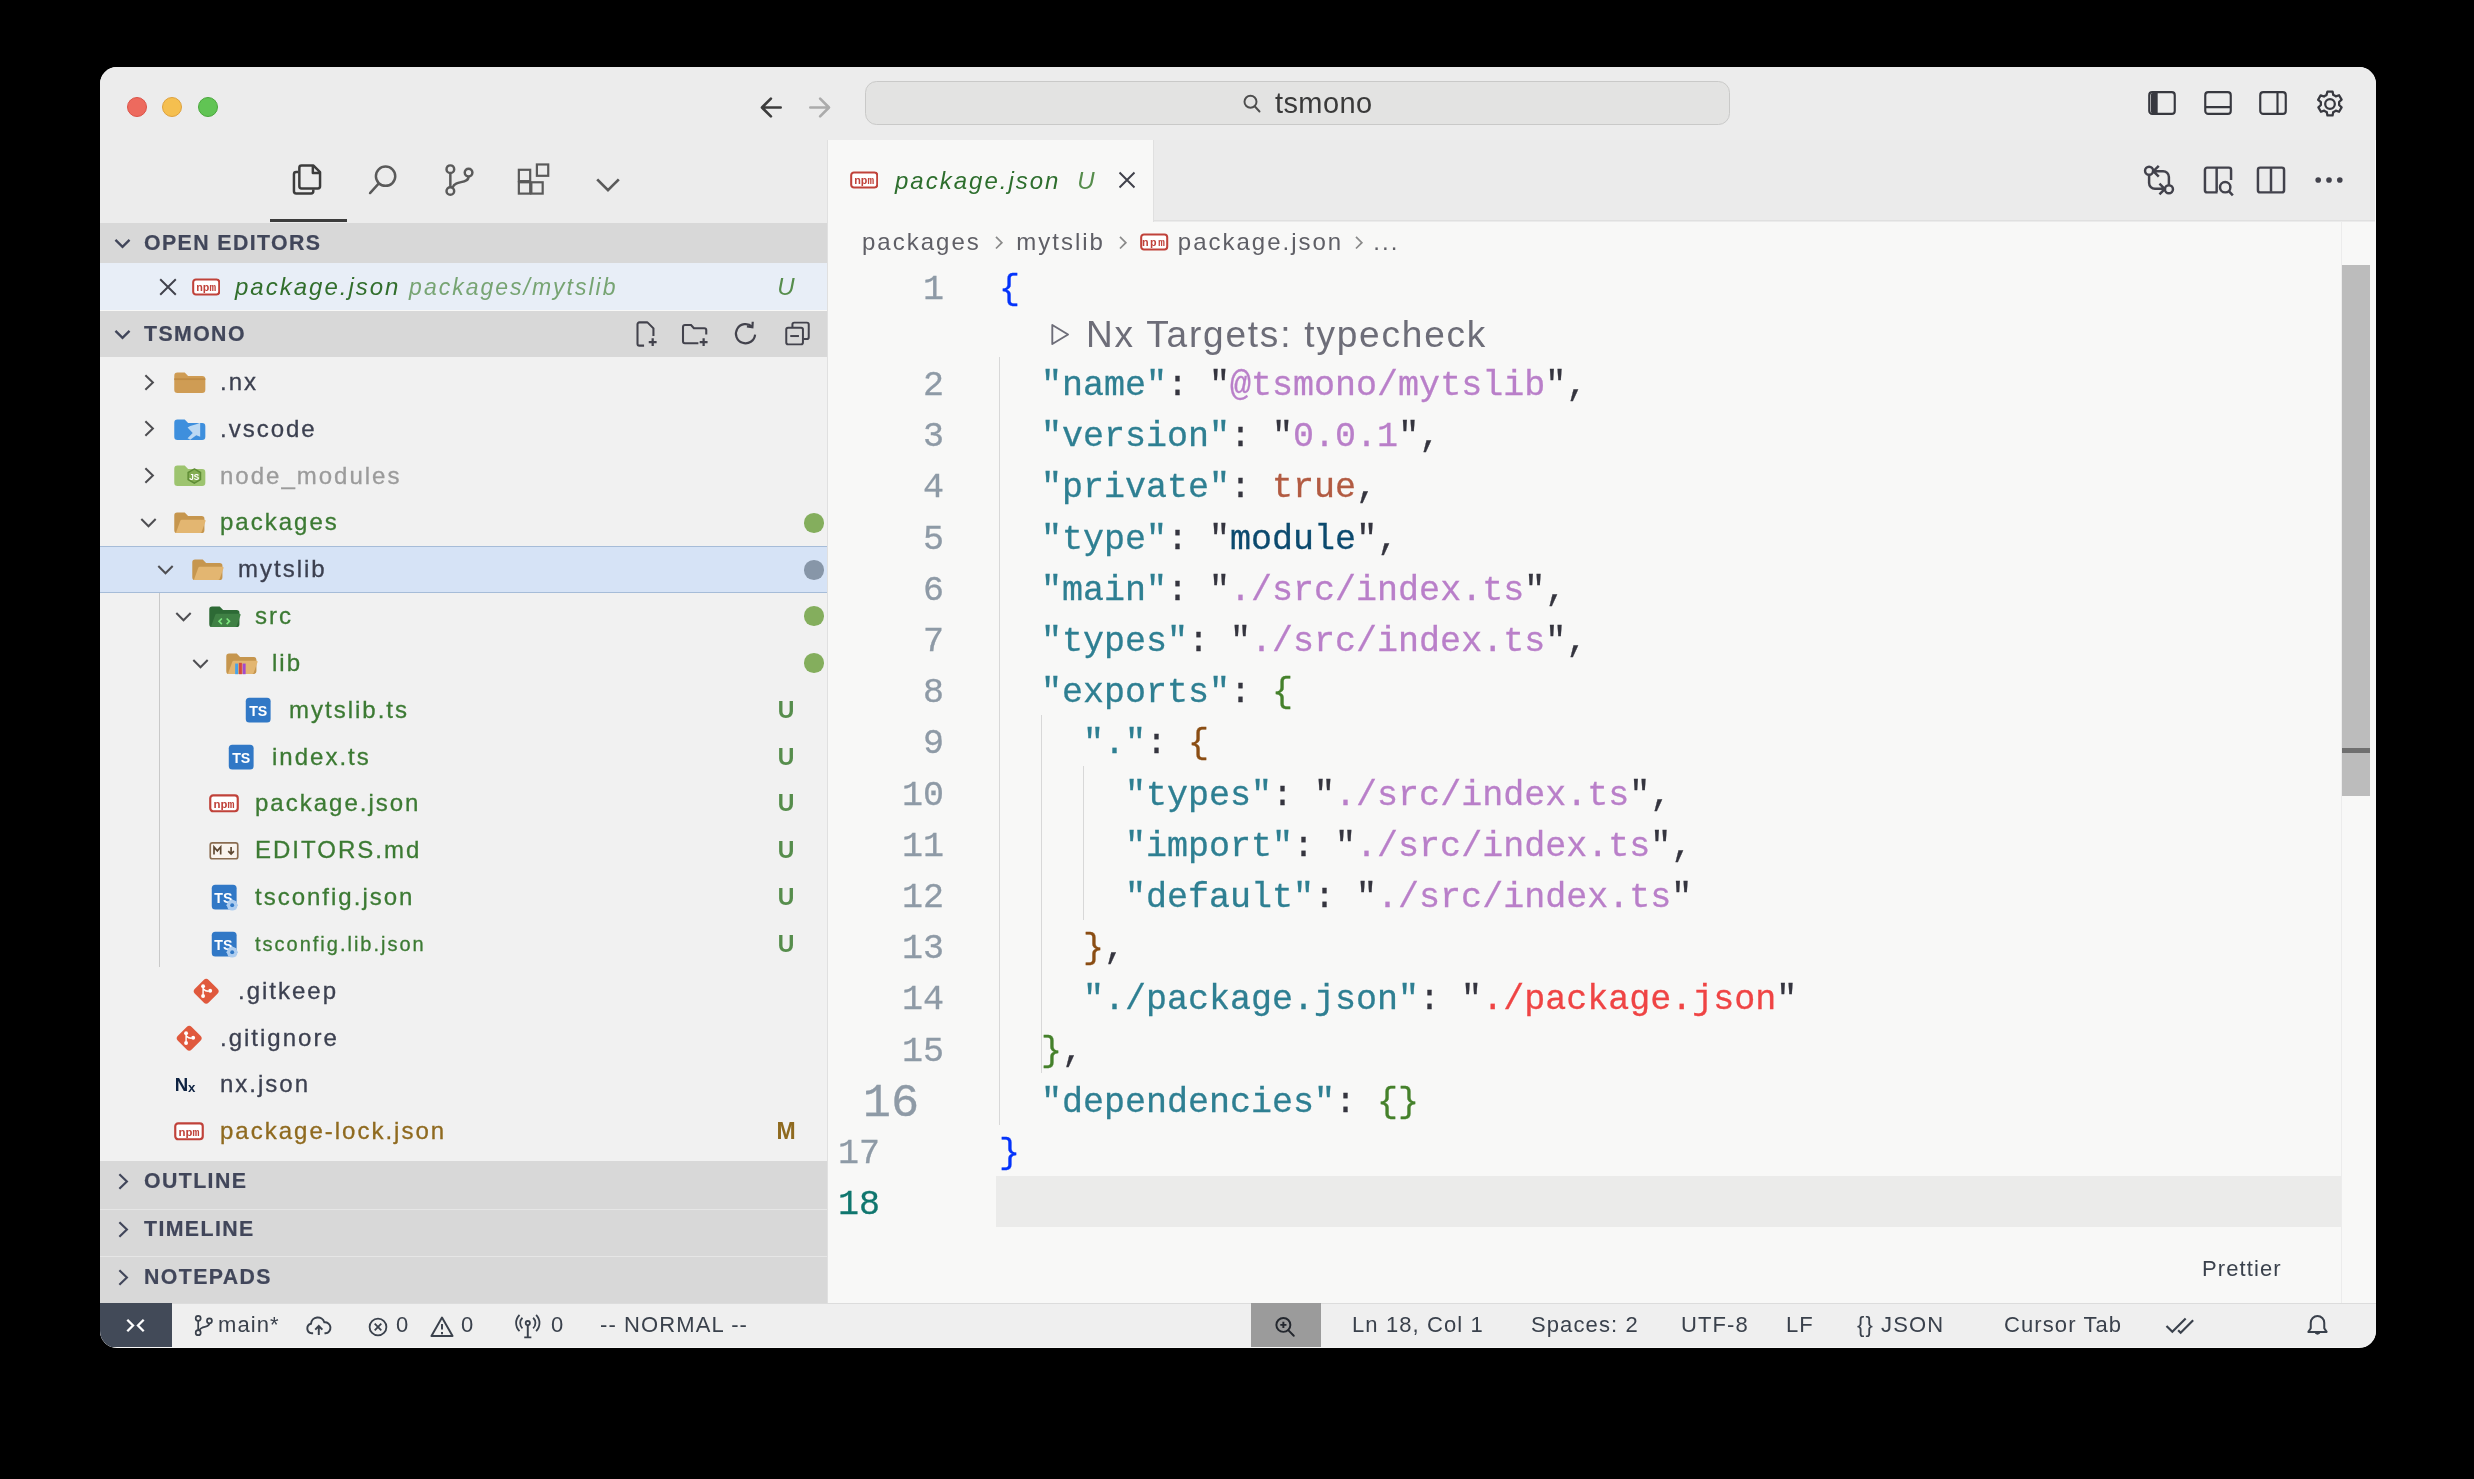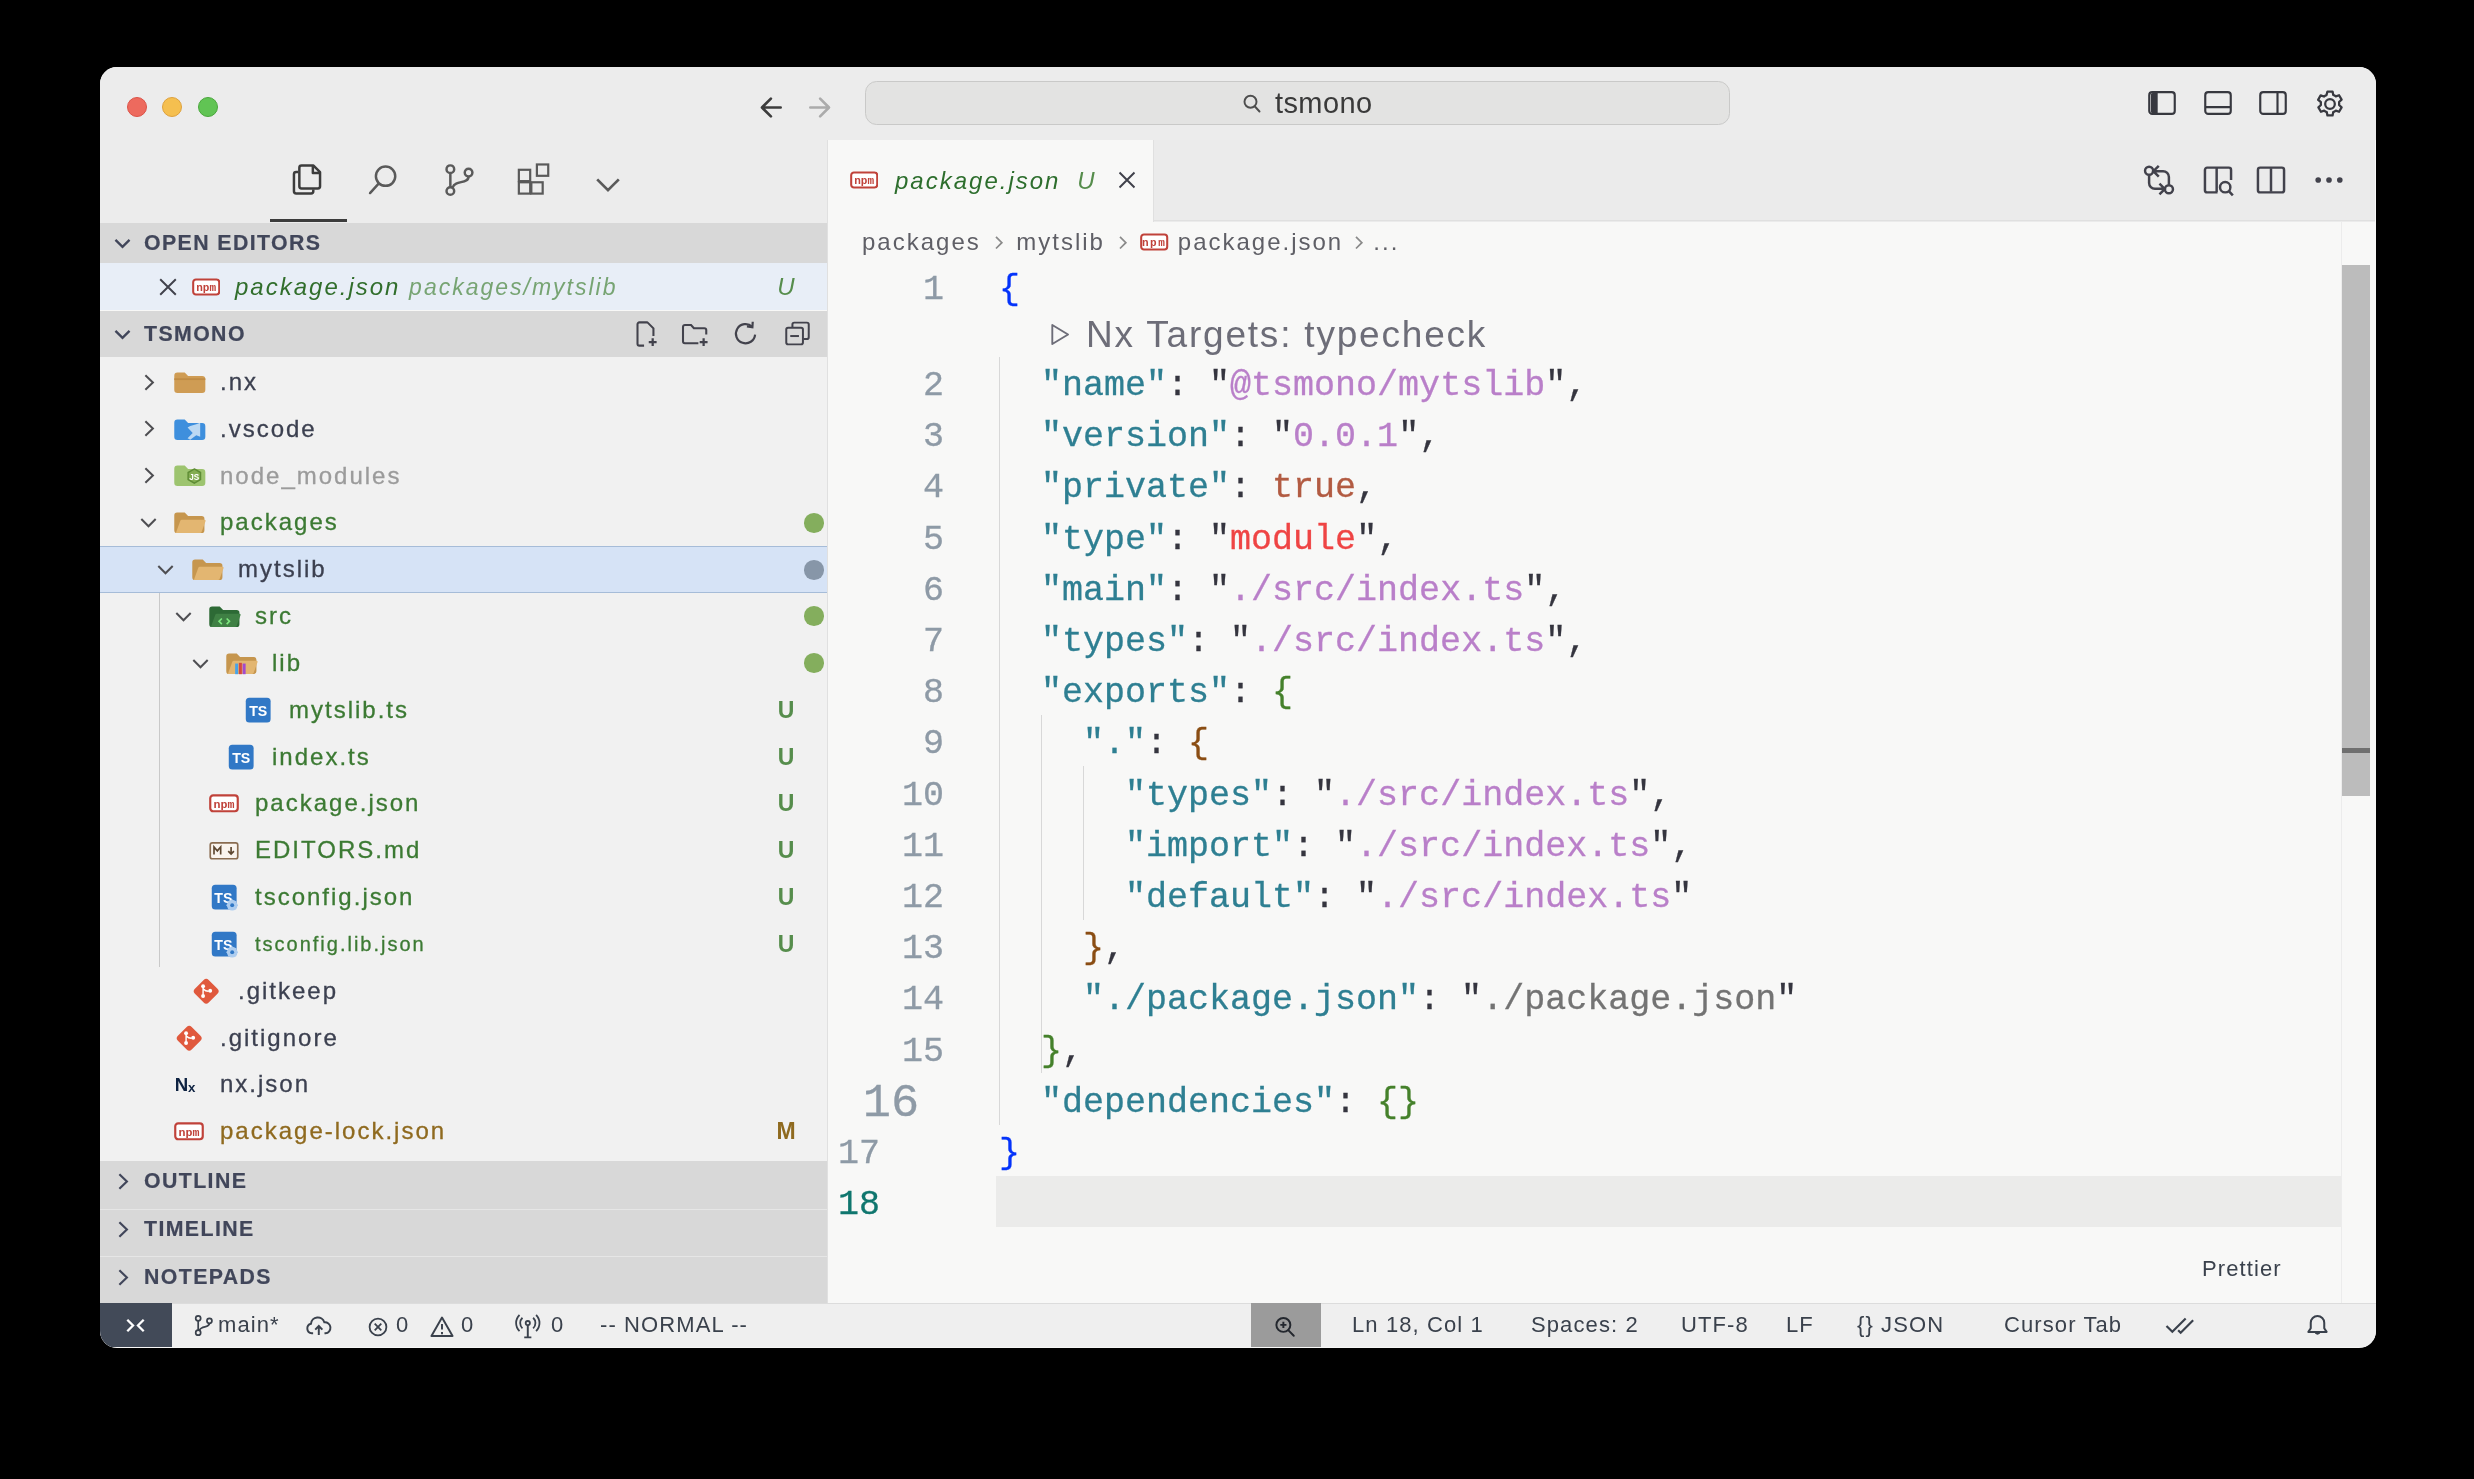--- a/index.html
+++ b/index.html
@@ -336,39 +336,39 @@
 <div class="a" style="left:986px;top:253px;font-size:37px;color:#6d6d78;line-height:30px;letter-spacing:1.8px">Nx Targets: typecheck</div>
 <div class="a mono" style="left:738px;top:198px;width:106px;text-align:right;font-size:35px;line-height:51px;color:#8e9aa6">1</div>
 <div class="a mono" style="left:899px;top:198px;font-size:35px;line-height:51px;white-space:pre"><i style="color:#0433fa">{</i></div>
 <div class="a mono" style="left:738px;top:294px;width:106px;text-align:right;font-size:35px;line-height:51px;color:#8e9aa6">2</div>
 <div class="a mono" style="left:899px;top:294px;font-size:35px;line-height:51px;white-space:pre">  <i style="color:#2e7f92">"name"</i><i style="color:#35353f">:</i> <i style="color:#35353f">"</i><i style="color:#b97fc9">@tsmono/mytslib</i><i style="color:#35353f">"</i><i style="color:#35353f">,</i></div>
 <div class="a mono" style="left:738px;top:345px;width:106px;text-align:right;font-size:35px;line-height:51px;color:#8e9aa6">3</div>
 <div class="a mono" style="left:899px;top:345px;font-size:35px;line-height:51px;white-space:pre">  <i style="color:#2e7f92">"version"</i><i style="color:#35353f">:</i> <i style="color:#35353f">"</i><i style="color:#b97fc9">0.0.1</i><i style="color:#35353f">"</i><i style="color:#35353f">,</i></div>
 <div class="a mono" style="left:738px;top:396px;width:106px;text-align:right;font-size:35px;line-height:51px;color:#8e9aa6">4</div>
 <div class="a mono" style="left:899px;top:396px;font-size:35px;line-height:51px;white-space:pre">  <i style="color:#2e7f92">"private"</i><i style="color:#35353f">:</i> <i style="color:#b25b42">true</i><i style="color:#35353f">,</i></div>
 <div class="a mono" style="left:738px;top:448px;width:106px;text-align:right;font-size:35px;line-height:51px;color:#8e9aa6">5</div>
-<div class="a mono" style="left:899px;top:448px;font-size:35px;line-height:51px;white-space:pre">  <i style="color:#2e7f92">"type"</i><i style="color:#35353f">:</i> <i style="color:#35353f">"</i><i style="color:#ef4444">module</i><i style="color:#35353f">"</i><i style="color:#35353f">,</i></div>
+<div class="a mono" style="left:899px;top:448px;font-size:35px;line-height:51px;white-space:pre">  <i style="color:#2e7f92">"type"</i><i style="color:#35353f">:</i> <i style="color:#35353f">"</i><i style="color:#0c4a6e">module</i><i style="color:#35353f">"</i><i style="color:#35353f">,</i></div>
 <div class="a mono" style="left:738px;top:499px;width:106px;text-align:right;font-size:35px;line-height:51px;color:#8e9aa6">6</div>
 <div class="a mono" style="left:899px;top:499px;font-size:35px;line-height:51px;white-space:pre">  <i style="color:#2e7f92">"main"</i><i style="color:#35353f">:</i> <i style="color:#35353f">"</i><i style="color:#b97fc9">./src/index.ts</i><i style="color:#35353f">"</i><i style="color:#35353f">,</i></div>
 <div class="a mono" style="left:738px;top:550px;width:106px;text-align:right;font-size:35px;line-height:51px;color:#8e9aa6">7</div>
 <div class="a mono" style="left:899px;top:550px;font-size:35px;line-height:51px;white-space:pre">  <i style="color:#2e7f92">"types"</i><i style="color:#35353f">:</i> <i style="color:#35353f">"</i><i style="color:#b97fc9">./src/index.ts</i><i style="color:#35353f">"</i><i style="color:#35353f">,</i></div>
 <div class="a mono" style="left:738px;top:601px;width:106px;text-align:right;font-size:35px;line-height:51px;color:#8e9aa6">8</div>
 <div class="a mono" style="left:899px;top:601px;font-size:35px;line-height:51px;white-space:pre">  <i style="color:#2e7f92">"exports"</i><i style="color:#35353f">:</i> <i style="color:#45812b">{</i></div>
 <div class="a mono" style="left:738px;top:652px;width:106px;text-align:right;font-size:35px;line-height:51px;color:#8e9aa6">9</div>
 <div class="a mono" style="left:899px;top:652px;font-size:35px;line-height:51px;white-space:pre">    <i style="color:#2e7f92">"."</i><i style="color:#35353f">:</i> <i style="color:#8a4d13">{</i></div>
 <div class="a mono" style="left:738px;top:704px;width:106px;text-align:right;font-size:35px;line-height:51px;color:#8e9aa6">10</div>
 <div class="a mono" style="left:899px;top:704px;font-size:35px;line-height:51px;white-space:pre">      <i style="color:#2e7f92">"types"</i><i style="color:#35353f">:</i> <i style="color:#35353f">"</i><i style="color:#b97fc9">./src/index.ts</i><i style="color:#35353f">"</i><i style="color:#35353f">,</i></div>
 <div class="a mono" style="left:738px;top:755px;width:106px;text-align:right;font-size:35px;line-height:51px;color:#8e9aa6">11</div>
 <div class="a mono" style="left:899px;top:755px;font-size:35px;line-height:51px;white-space:pre">      <i style="color:#2e7f92">"import"</i><i style="color:#35353f">:</i> <i style="color:#35353f">"</i><i style="color:#b97fc9">./src/index.ts</i><i style="color:#35353f">"</i><i style="color:#35353f">,</i></div>
 <div class="a mono" style="left:738px;top:806px;width:106px;text-align:right;font-size:35px;line-height:51px;color:#8e9aa6">12</div>
 <div class="a mono" style="left:899px;top:806px;font-size:35px;line-height:51px;white-space:pre">      <i style="color:#2e7f92">"default"</i><i style="color:#35353f">:</i> <i style="color:#35353f">"</i><i style="color:#b97fc9">./src/index.ts</i><i style="color:#35353f">"</i></div>
 <div class="a mono" style="left:738px;top:857px;width:106px;text-align:right;font-size:35px;line-height:51px;color:#8e9aa6">13</div>
 <div class="a mono" style="left:899px;top:857px;font-size:35px;line-height:51px;white-space:pre">    <i style="color:#8a4d13">}</i><i style="color:#35353f">,</i></div>
 <div class="a mono" style="left:738px;top:908px;width:106px;text-align:right;font-size:35px;line-height:51px;color:#8e9aa6">14</div>
-<div class="a mono" style="left:899px;top:908px;font-size:35px;line-height:51px;white-space:pre">    <i style="color:#2e7f92">"./package.json"</i><i style="color:#35353f">:</i> <i style="color:#35353f">"</i><i style="color:#737373">./package.json</i><i style="color:#35353f">"</i></div>
+<div class="a mono" style="left:899px;top:908px;font-size:35px;line-height:51px;white-space:pre">    <i style="color:#2e7f92">"./package.json"</i><i style="color:#35353f">:</i> <i style="color:#35353f">"</i><i style="color:#ef4444">./package.json</i><i style="color:#35353f">"</i></div>
 <div class="a mono" style="left:738px;top:960px;width:106px;text-align:right;font-size:35px;line-height:51px;color:#8e9aa6">15</div>
 <div class="a mono" style="left:899px;top:960px;font-size:35px;line-height:51px;white-space:pre">  <i style="color:#45812b">}</i><i style="color:#35353f">,</i></div>
 <div class="a mono" style="left:738px;top:1011px;width:106px;text-align:center;font-size:47px;line-height:51px;color:#8e9aa6">16</div>
 <div class="a mono" style="left:899px;top:1011px;font-size:35px;line-height:51px;white-space:pre">  <i style="color:#2e7f92">"dependencies"</i><i style="color:#35353f">:</i> <i style="color:#45812b">{}</i></div>
 <div class="a mono" style="left:738px;top:1062px;width:106px;text-align:left;font-size:35px;line-height:51px;color:#8e9aa6">17</div>
 <div class="a mono" style="left:899px;top:1062px;font-size:35px;line-height:51px;white-space:pre"><i style="color:#0433fa">}</i></div>
 <div class="a mono" style="left:738px;top:1113px;width:106px;font-size:35px;line-height:51px;color:#0f766e">18</div>
 <div class="a" style="left:2241px;top:155px;width:0.9px;height:1082px;background:#ececec"></div>
 <div class="a" style="left:2242px;top:198px;width:28.4px;height:531px;background:#bcbcbc"></div>
 <div class="a" style="left:2242px;top:681px;width:28.4px;height:5.3px;background:#6f6f6f"></div>

